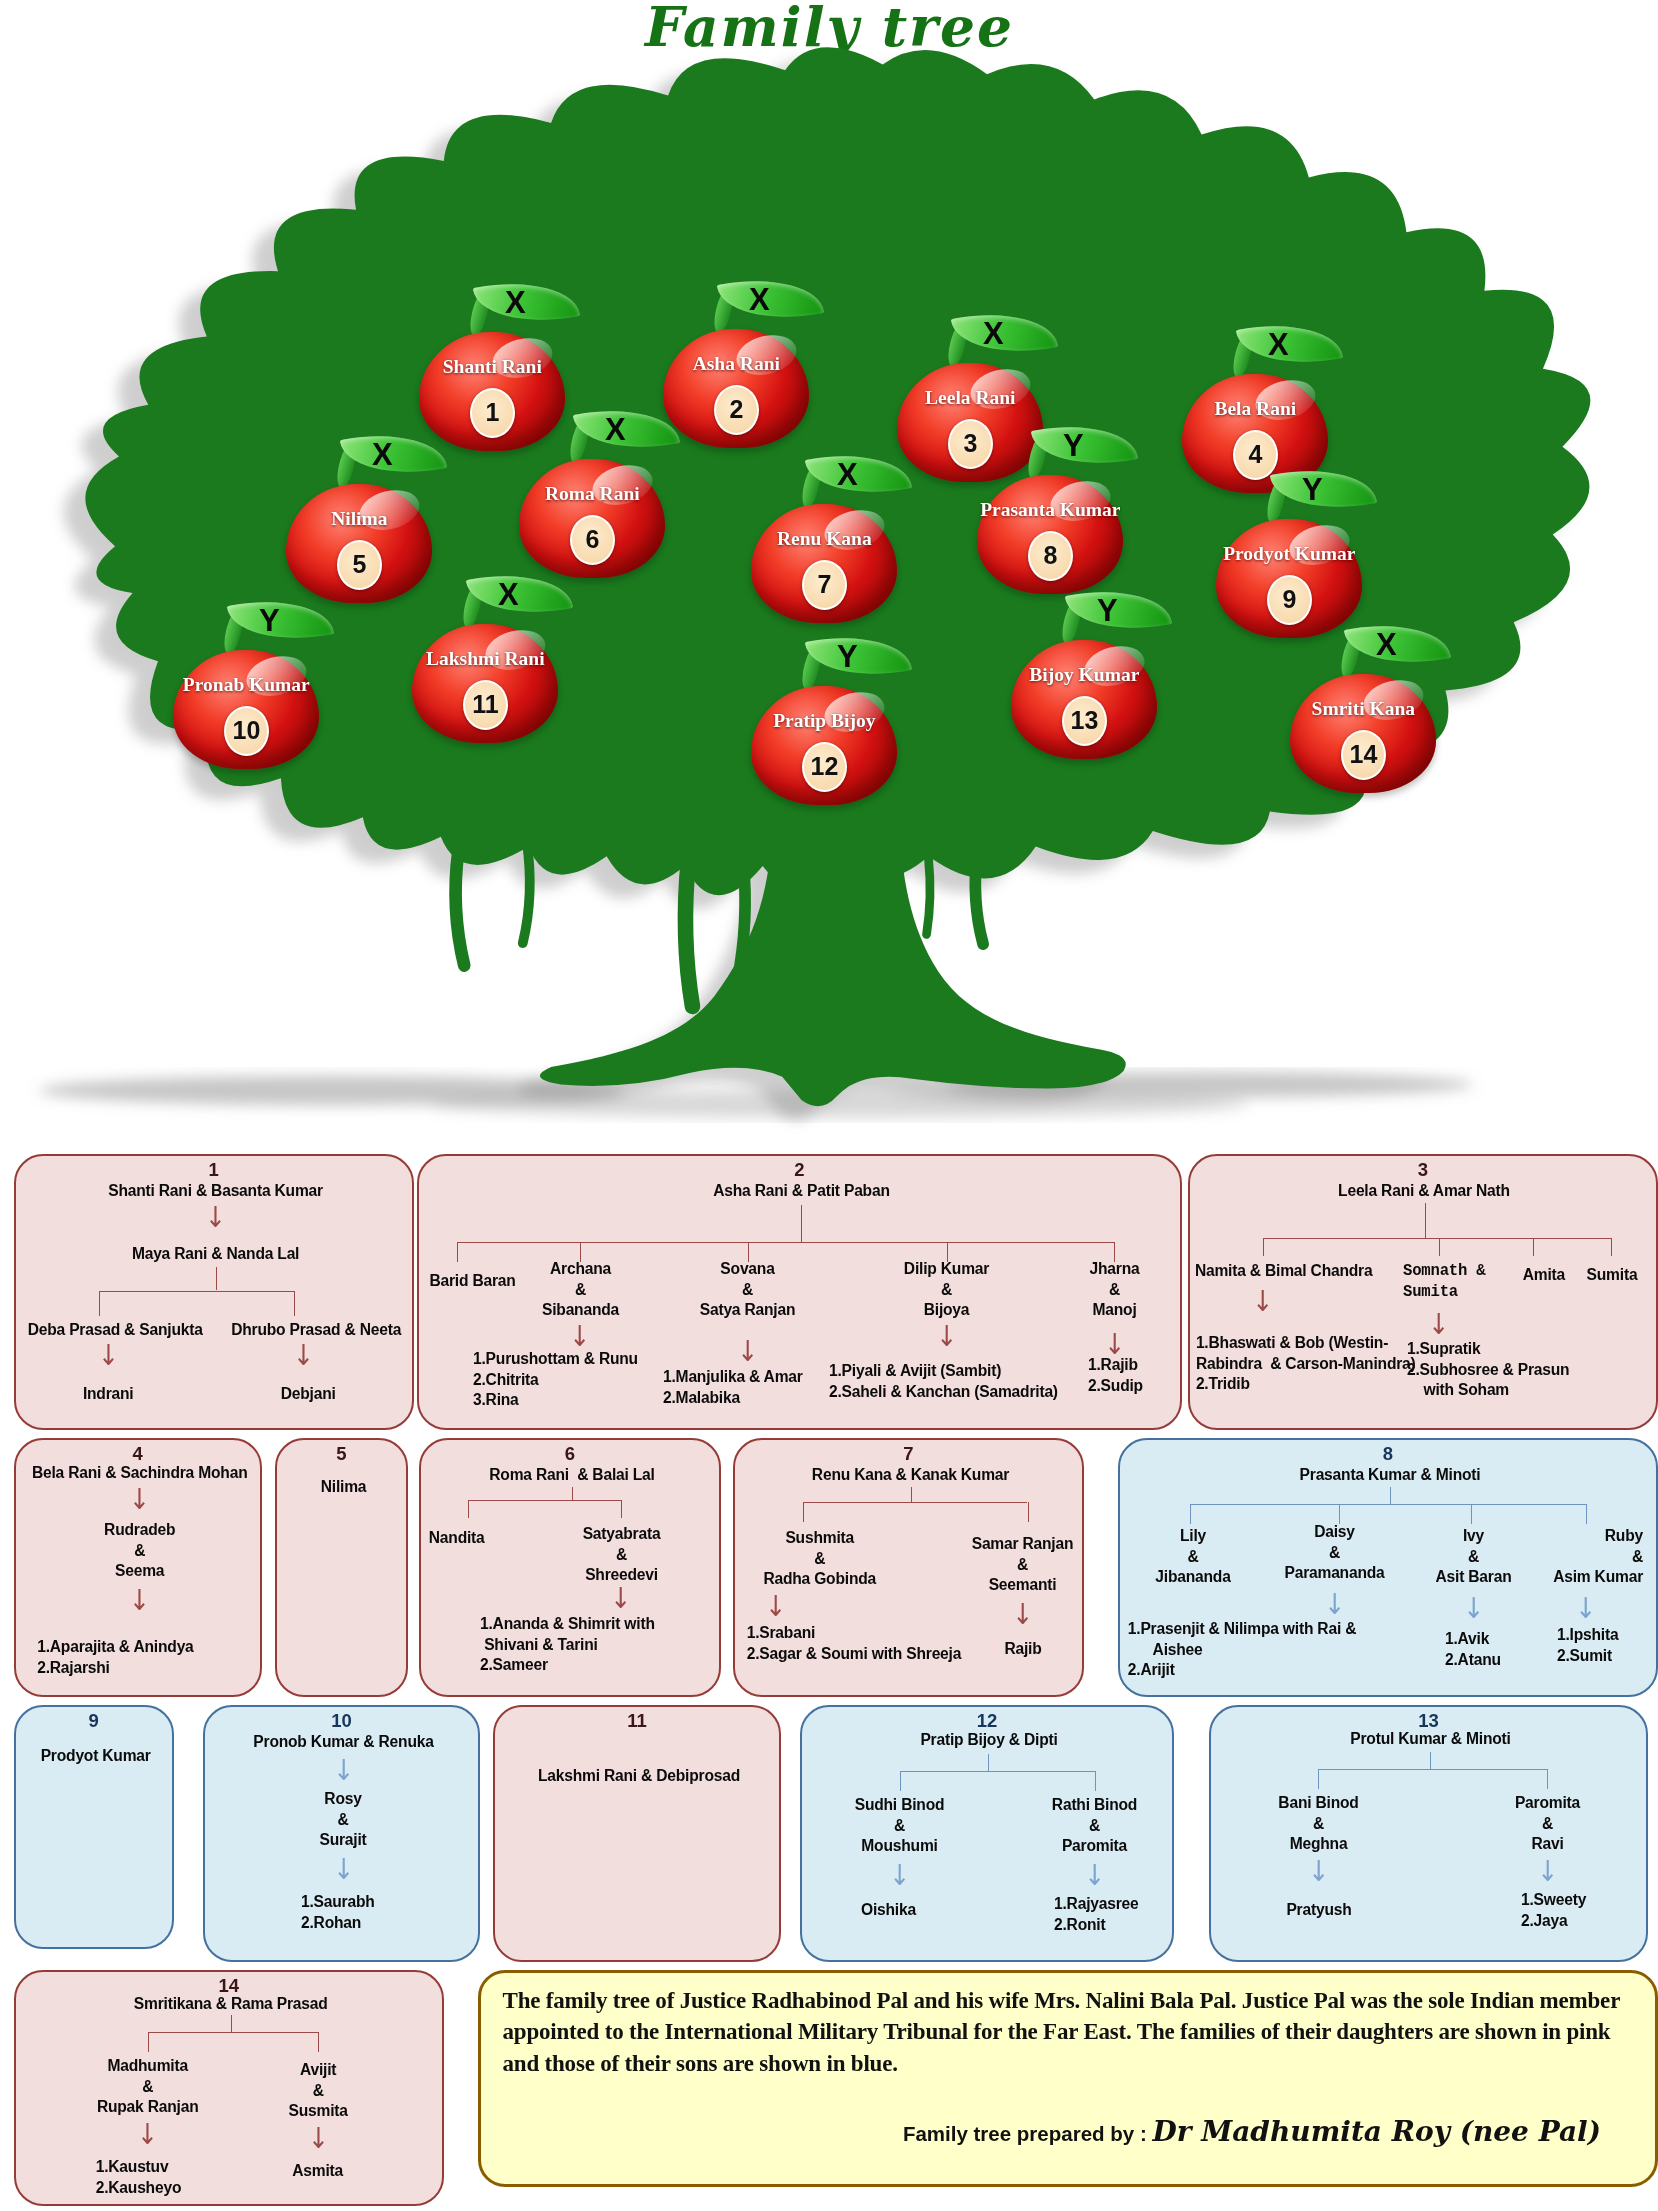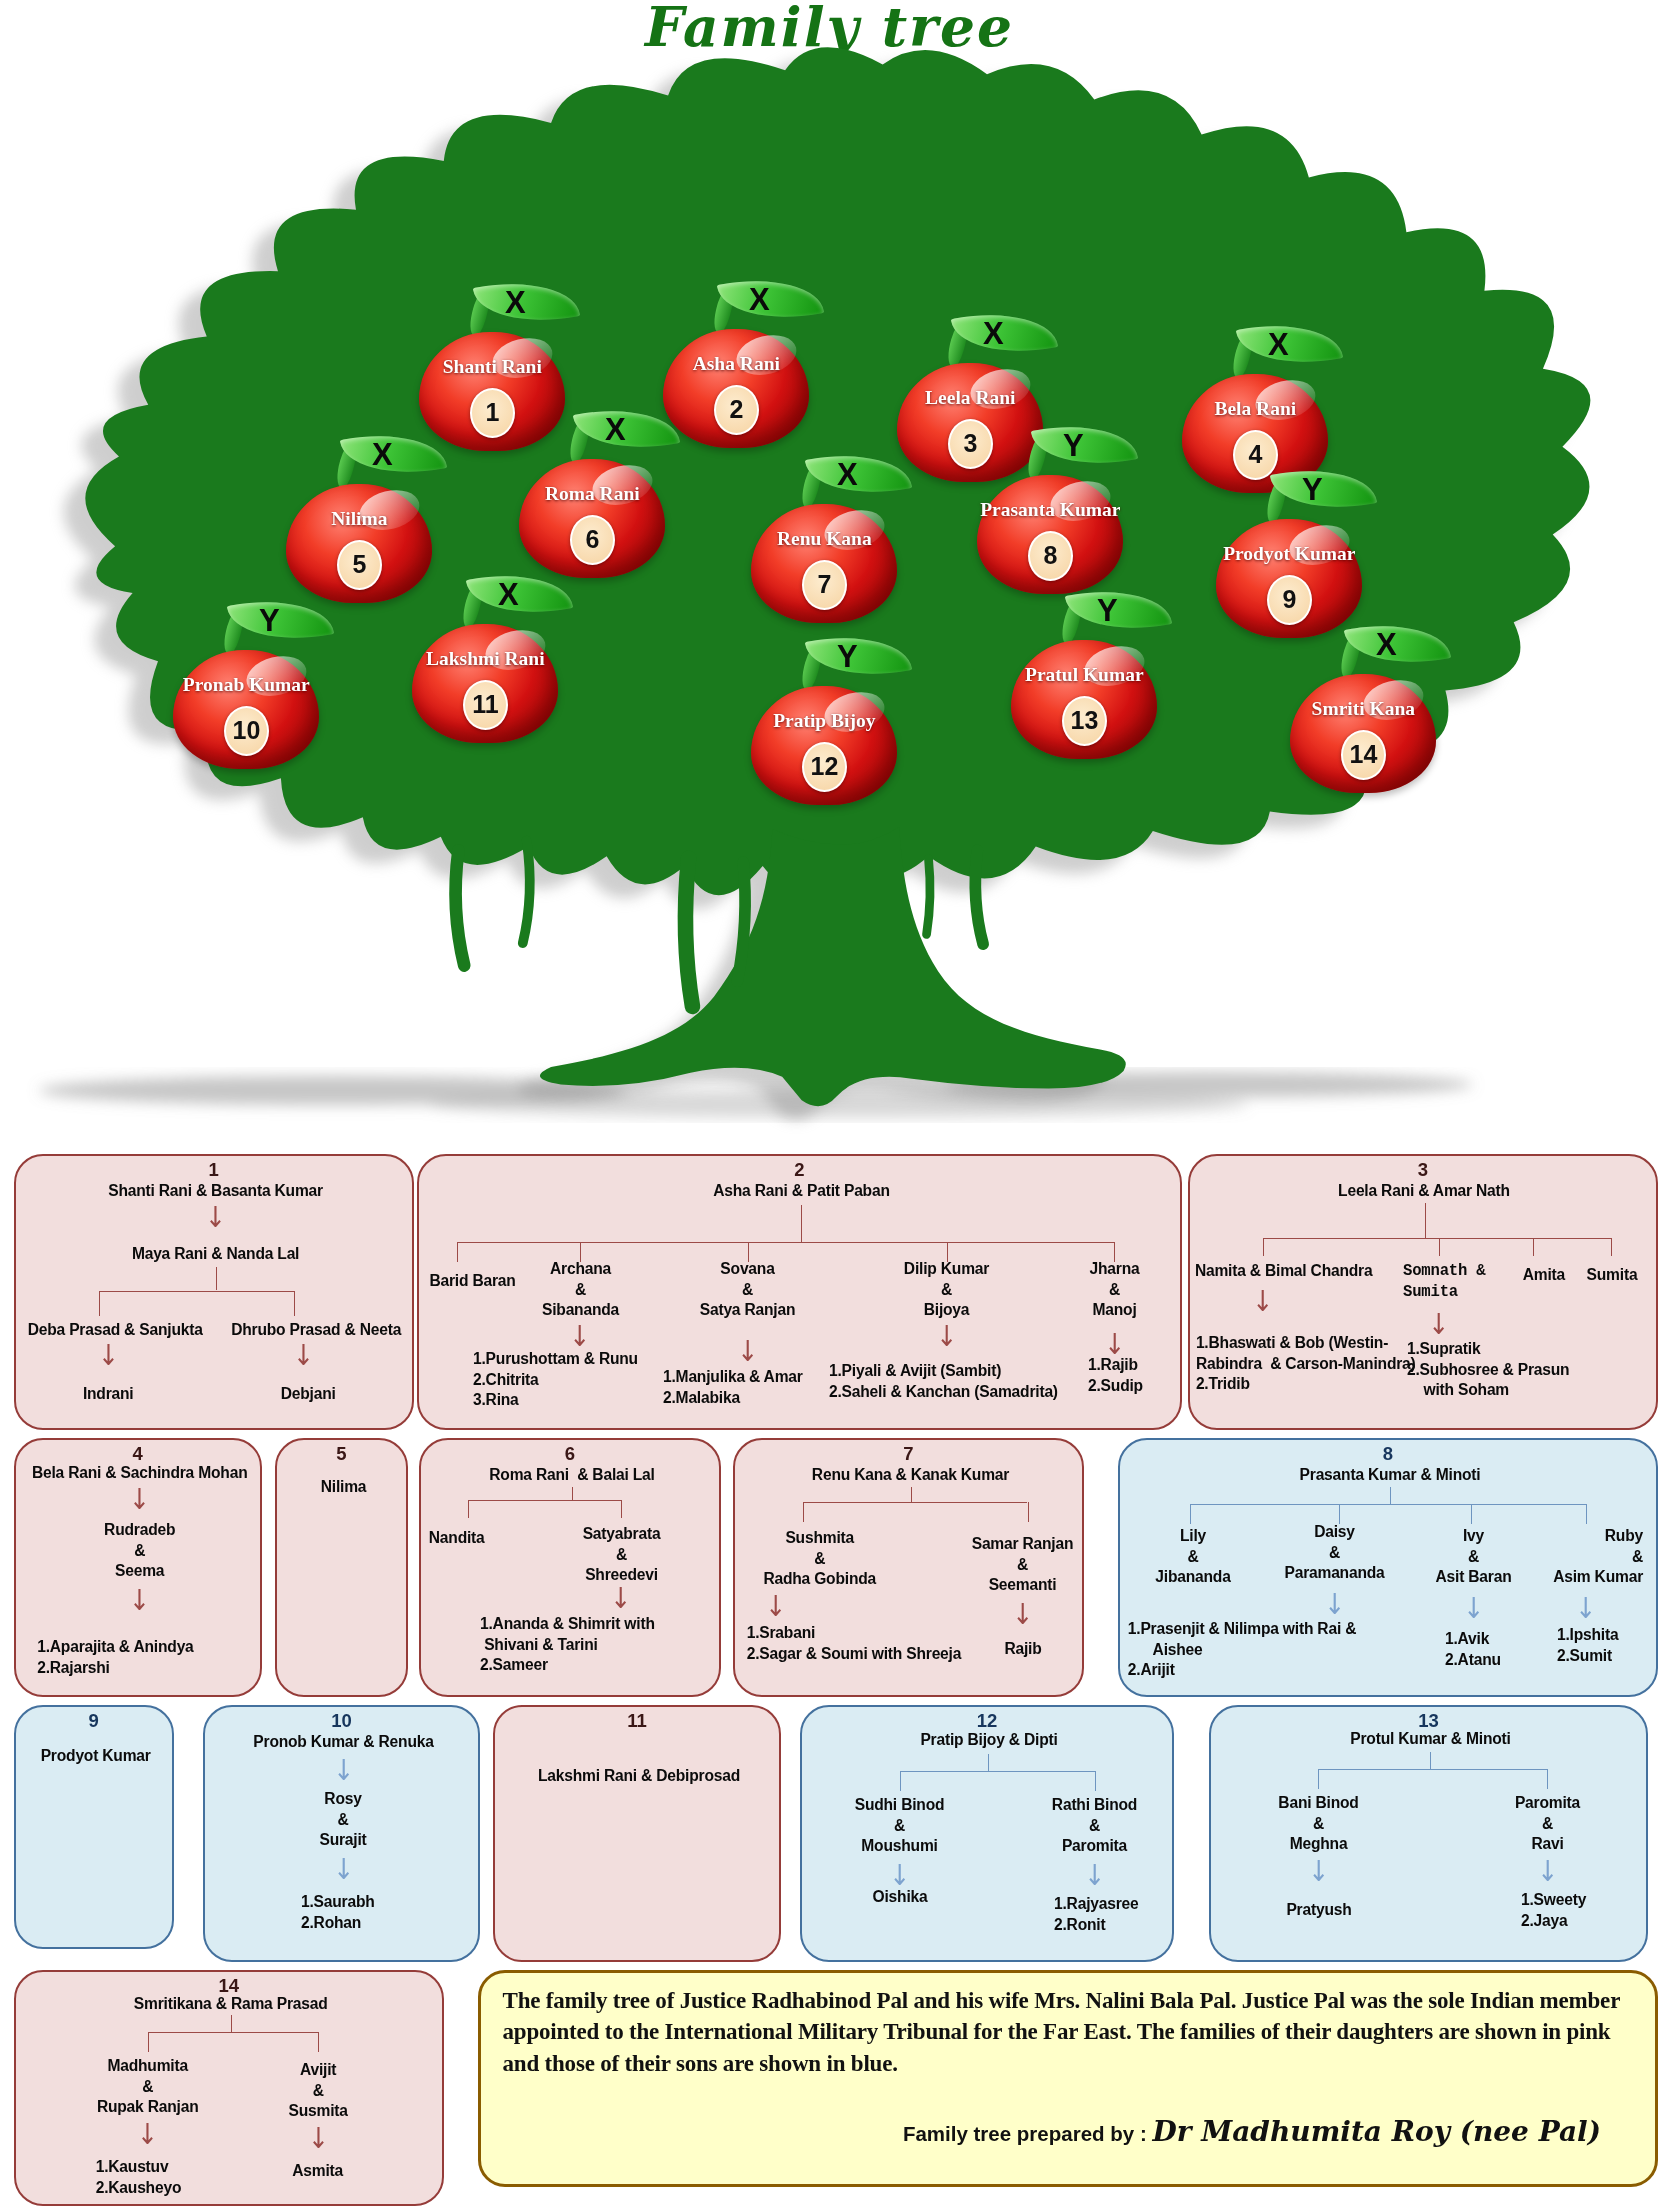--- a/index.html
+++ b/index.html
@@ -214,21 +214,21 @@
         <div class="apple-body"></div>
         <div class="apple-name">Pratip Bijoy</div>
         <div class="apple-badge">12</div>
       </div>
       <div class="apple" style="left: 1011px; top: 640px;">
         <div class="stem"></div>
         <div class="leaf">
           <span class="leaf-letter">Y</span>
         </div>
         <div class="apple-body"></div>
-        <div class="apple-name">Pratul Kumar</div>
+        <div class="apple-name">Bijoy Kumar</div>
         <div class="apple-badge">13</div>
       </div>
       <div class="apple" style="left: 1290px; top: 674px;">
         <div class="stem"></div>
         <div class="leaf">
           <span class="leaf-letter">X</span>
         </div>
         <div class="apple-body"></div>
         <div class="apple-name">Smriti Kana</div>
         <div class="apple-badge">14</div>
@@ -421,21 +421,21 @@
         <div class="fline v" style="left: 293px; top: 64px; height: 19.5px;"></div>
         <div class="farrow" style="left: 86px; top: 156px;">↓</div>
         <div class="farrow" style="left: 281px; top: 156px;">↓</div>
         <div class="ftext" style="left: 0px; top: 23.4px; width: 374px; text-align: center;">Pratip Bijoy &amp; Dipti</div>
         <div class="ftext" style="left: 34px; top: 88px; width: 127px; text-align: center;">Sudhi Binod
 &amp;
 Moushumi</div>
         <div class="ftext" style="left: 229px; top: 88px; width: 127px; text-align: center;">Rathi Binod
 &amp;
 Paromita</div>
-        <div class="ftext" style="left: 59px; top: 180px; width: 78px; text-align: center;">Oishika</div>
+        <div class="ftext" style="left: 59px; top: 193px; width: 78px; ">Oishika</div>
         <div class="ftext" style="left: 252px; top: 187px; width: 117px; text-align: left;">1.Rajyasree
 2.Ronit</div>
       </section>
       <section class="fbox blue" style="left: 1209px; top: 1705px; width: 439px; height: 257px;">
         <div class="fbox-num">13</div>
         <div class="fline v" style="left: 219px; top: 45px; height: 17.6px;"></div>
         <div class="fline h" style="left: 107px; top: 62px; width: 229px;"></div>
         <div class="fline v" style="left: 107px; top: 62px; height: 19.5px;"></div>
         <div class="fline v" style="left: 336px; top: 62px; height: 19.5px;"></div>
         <div class="farrow" style="left: 96px; top: 152px;">↓</div>

